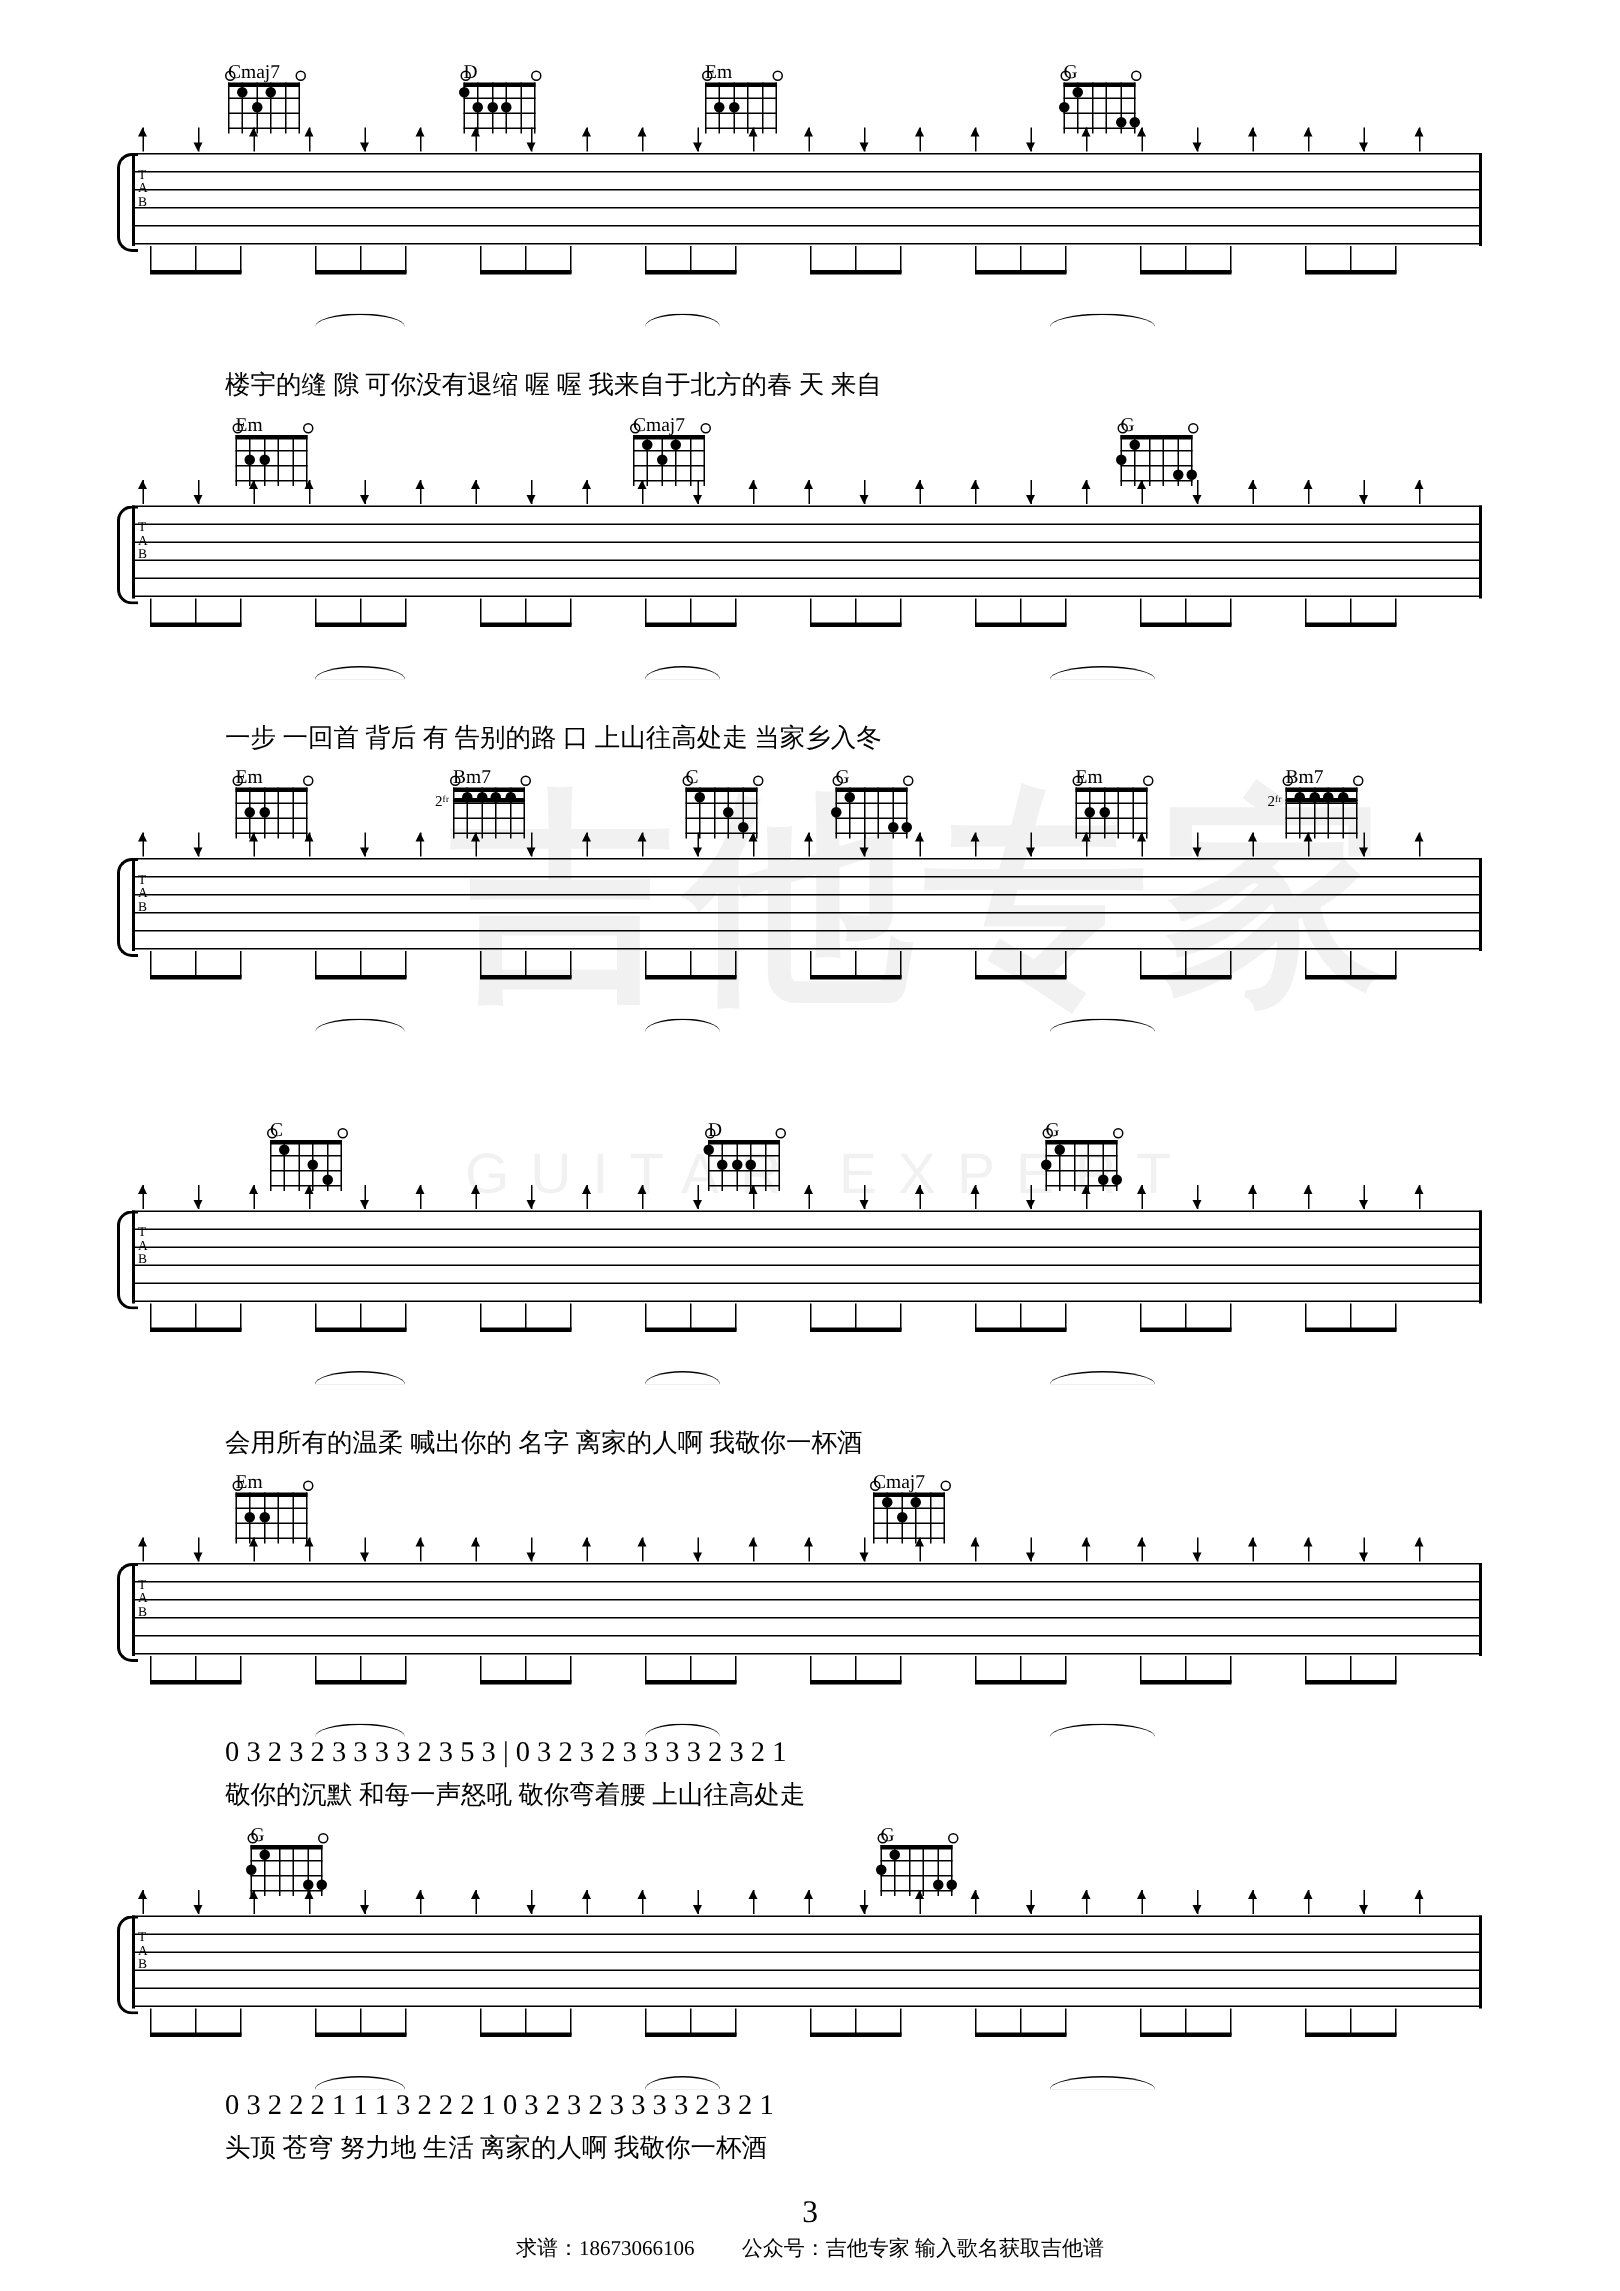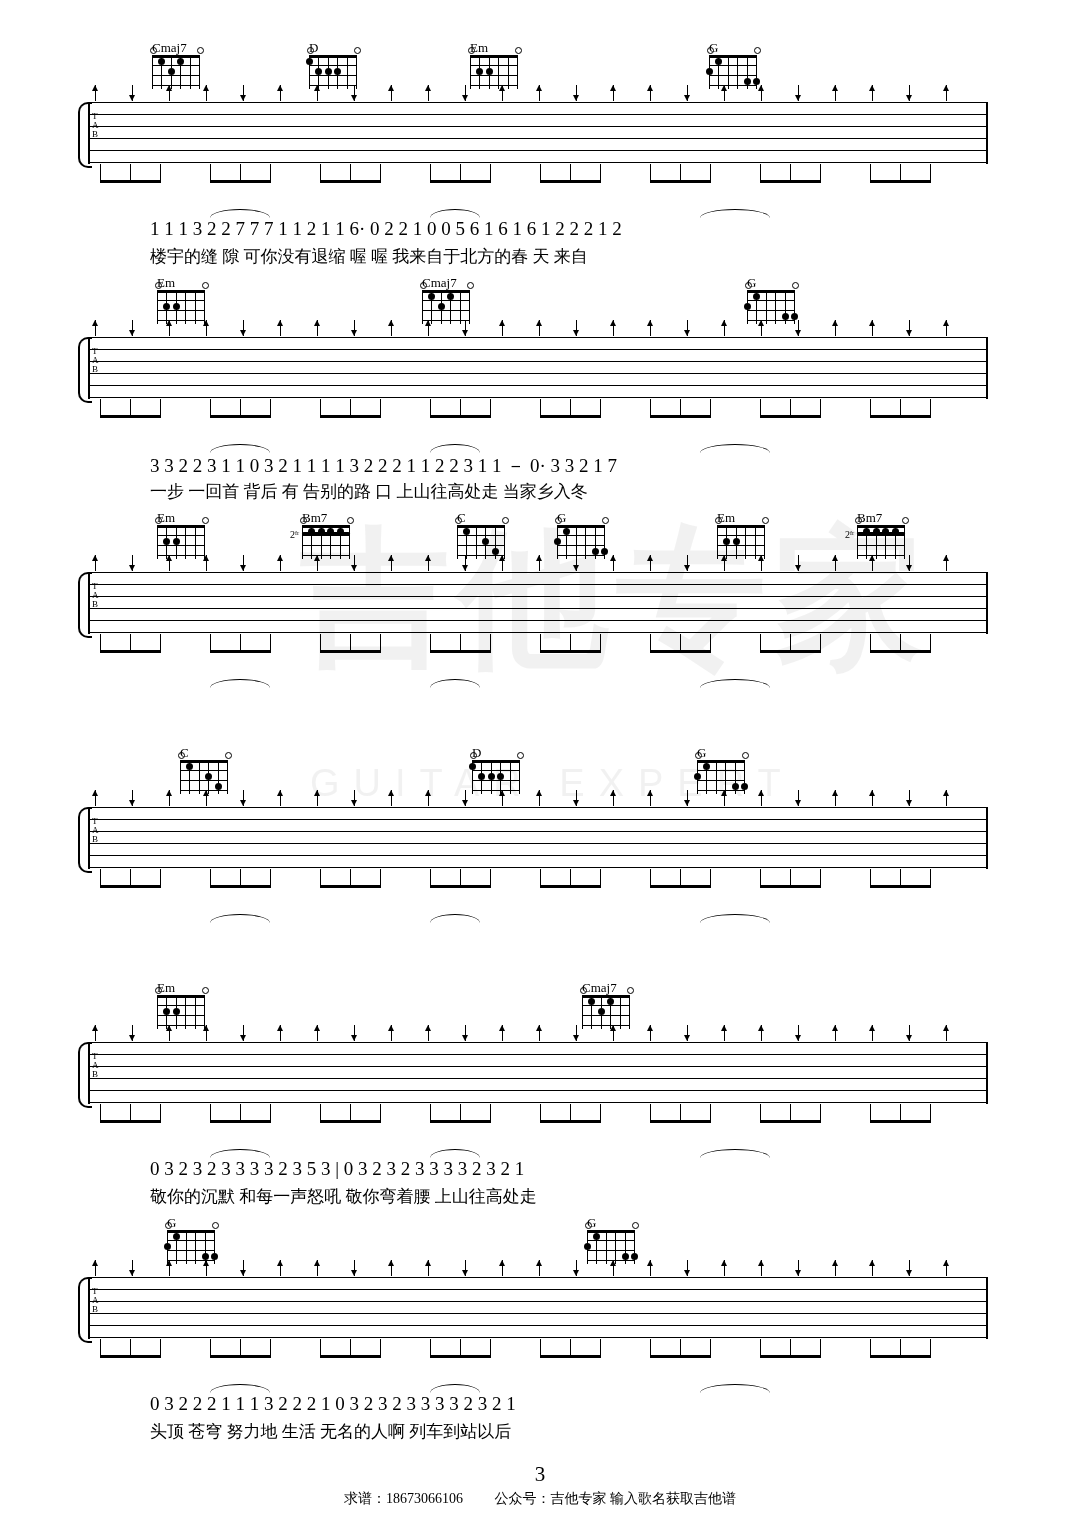--- a/index.html
+++ b/index.html
@@ -210,21 +210,20 @@
         <div class="stem" style="left: 710px; top: 124px; height: 18px;"></div>
         <div class="beam" style="left: 650px; top: 140px; width: 61px;"></div>
         <div class="stem" style="left: 760px; top: 124px; height: 18px;"></div>
         <div class="stem" style="left: 790px; top: 124px; height: 18px;"></div>
         <div class="stem" style="left: 820px; top: 124px; height: 18px;"></div>
         <div class="beam" style="left: 760px; top: 140px; width: 61px;"></div>
         <div class="stem" style="left: 870px; top: 124px; height: 18px;"></div>
         <div class="stem" style="left: 900px; top: 124px; height: 18px;"></div>
         <div class="stem" style="left: 930px; top: 124px; height: 18px;"></div>
         <div class="beam" style="left: 870px; top: 140px; width: 61px;"></div>
-        <div class="numrow" style="left: 150px; top: 178px;">1 1 1 3 2  2 7 7 7 1 1 2 1   1 6· 0 2  2 1 0        0 5 6 1 6 1 6 1 2  2 2 1 2</div>
         <div class="lyricrow" style="left: 150px; top: 205px;">楼宇的缝 隙  可你没有退缩       喔    喔          我来自于北方的春 天  来自</div>
         <div class="slur" style="left: 210px; top: 169px; width: 60px;"></div>
         <div class="slur" style="left: 430px; top: 169px; width: 50px;"></div>
         <div class="slur" style="left: 700px; top: 169px; width: 70px;"></div>
       </div>
       <div class="system" style="top: 275px; height: 235px;">
         <div class="chord" style="left: 155px; top: 0px;">
           <div class="cname">Em</div>
           <div class="grid">
             <div class="nut"></div>
@@ -349,21 +348,20 @@
         <div class="stem" style="left: 710px; top: 124px; height: 18px;"></div>
         <div class="beam" style="left: 650px; top: 140px; width: 61px;"></div>
         <div class="stem" style="left: 760px; top: 124px; height: 18px;"></div>
         <div class="stem" style="left: 790px; top: 124px; height: 18px;"></div>
         <div class="stem" style="left: 820px; top: 124px; height: 18px;"></div>
         <div class="beam" style="left: 760px; top: 140px; width: 61px;"></div>
         <div class="stem" style="left: 870px; top: 124px; height: 18px;"></div>
         <div class="stem" style="left: 900px; top: 124px; height: 18px;"></div>
         <div class="stem" style="left: 930px; top: 124px; height: 18px;"></div>
         <div class="beam" style="left: 870px; top: 140px; width: 61px;"></div>
-        <div class="numrow" style="left: 150px; top: 178px;">3 3 2 2 3 1 1  0 3 2 1   1 1 1 3 2  2 2 1 1 2 2 3 1   1   －   0· 3 3 2 1 7</div>
         <div class="lyricrow" style="left: 150px; top: 205px;">一步 一回首    背后 有    告别的路 口  上山往高处走              当家乡入冬</div>
         <div class="slur" style="left: 210px; top: 169px; width: 60px;"></div>
         <div class="slur" style="left: 430px; top: 169px; width: 50px;"></div>
         <div class="slur" style="left: 700px; top: 169px; width: 70px;"></div>
       </div>
       <div class="system" style="top: 510px; height: 235px;">
         <div class="chord" style="left: 155px; top: 0px;">
           <div class="cname">Em</div>
           <div class="grid">
             <div class="nut"></div>
@@ -692,20 +690,21 @@
         <div class="stem" style="left: 710px; top: 124px; height: 18px;"></div>
         <div class="beam" style="left: 650px; top: 140px; width: 61px;"></div>
         <div class="stem" style="left: 760px; top: 124px; height: 18px;"></div>
         <div class="stem" style="left: 790px; top: 124px; height: 18px;"></div>
         <div class="stem" style="left: 820px; top: 124px; height: 18px;"></div>
         <div class="beam" style="left: 760px; top: 140px; width: 61px;"></div>
         <div class="stem" style="left: 870px; top: 124px; height: 18px;"></div>
         <div class="stem" style="left: 900px; top: 124px; height: 18px;"></div>
         <div class="stem" style="left: 930px; top: 124px; height: 18px;"></div>
         <div class="beam" style="left: 870px; top: 140px; width: 61px;"></div>
+        <div class="lyricrow" style="left: 150px; top: 205px;">会用所有的温柔     喊出你的              名字    离家的人啊   我敬你一杯酒</div>
         <div class="slur" style="left: 210px; top: 169px; width: 60px;"></div>
         <div class="slur" style="left: 430px; top: 169px; width: 50px;"></div>
         <div class="slur" style="left: 700px; top: 169px; width: 70px;"></div>
       </div>
       <div class="system" style="top: 980px; height: 235px;">
         <div class="chord" style="left: 155px; top: 0px;">
           <div class="cname">Em</div>
           <div class="grid">
             <div class="nut"></div>
             <div class="vline" style="left: 0px;"></div>
@@ -930,21 +929,21 @@
         <div class="beam" style="left: 650px; top: 140px; width: 61px;"></div>
         <div class="stem" style="left: 760px; top: 124px; height: 18px;"></div>
         <div class="stem" style="left: 790px; top: 124px; height: 18px;"></div>
         <div class="stem" style="left: 820px; top: 124px; height: 18px;"></div>
         <div class="beam" style="left: 760px; top: 140px; width: 61px;"></div>
         <div class="stem" style="left: 870px; top: 124px; height: 18px;"></div>
         <div class="stem" style="left: 900px; top: 124px; height: 18px;"></div>
         <div class="stem" style="left: 930px; top: 124px; height: 18px;"></div>
         <div class="beam" style="left: 870px; top: 140px; width: 61px;"></div>
         <div class="numrow" style="left: 150px; top: 178px;">0  3 2 2  2 1 1 1 3 2 2    2 1   0  3 2 3 2 3   3 3 3 2 3 2 1</div>
-        <div class="lyricrow" style="left: 150px; top: 205px;">头顶   苍穹  努力地   生活   无名的人啊   列车到站以后</div>
+        <div class="lyricrow" style="left: 150px; top: 205px;">头顶   苍穹  努力地   生活   离家的人啊   我敬你一杯酒</div>
         <div class="slur" style="left: 210px; top: 169px; width: 60px;"></div>
         <div class="slur" style="left: 430px; top: 169px; width: 50px;"></div>
         <div class="slur" style="left: 700px; top: 169px; width: 70px;"></div>
       </div>
     </div>
 
   <div class="footer" style="top:1490px;">
     <div class="pagenum" style="margin-bottom:6px;position:absolute;top:-28px;left:0;width:1080px;">3</div>
     <div class="credits">
       <span>求谱：18673066106</span>

